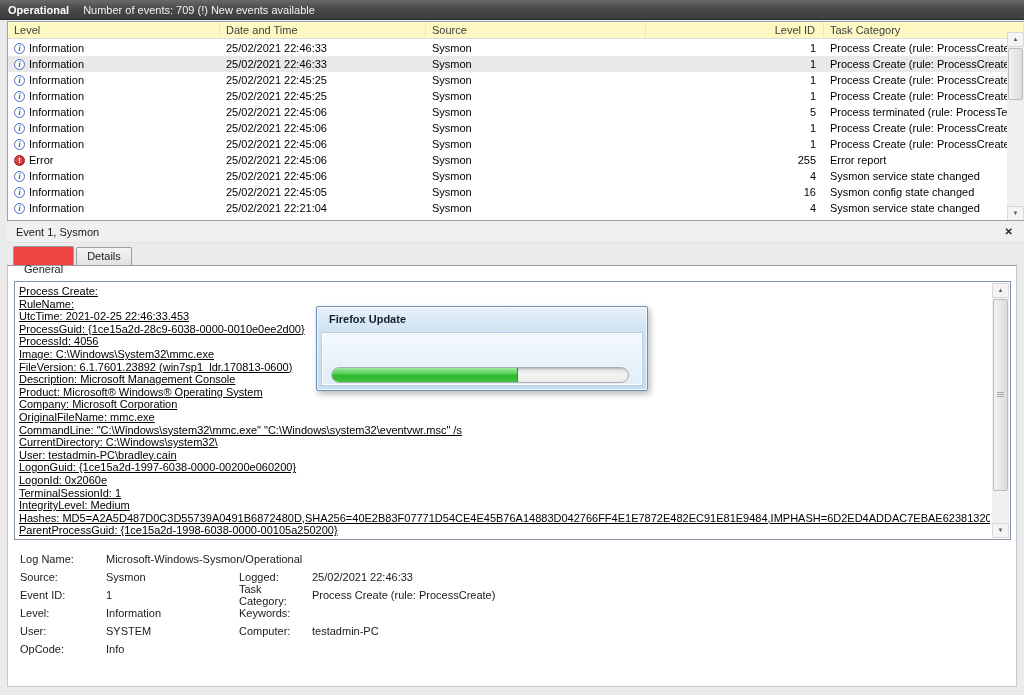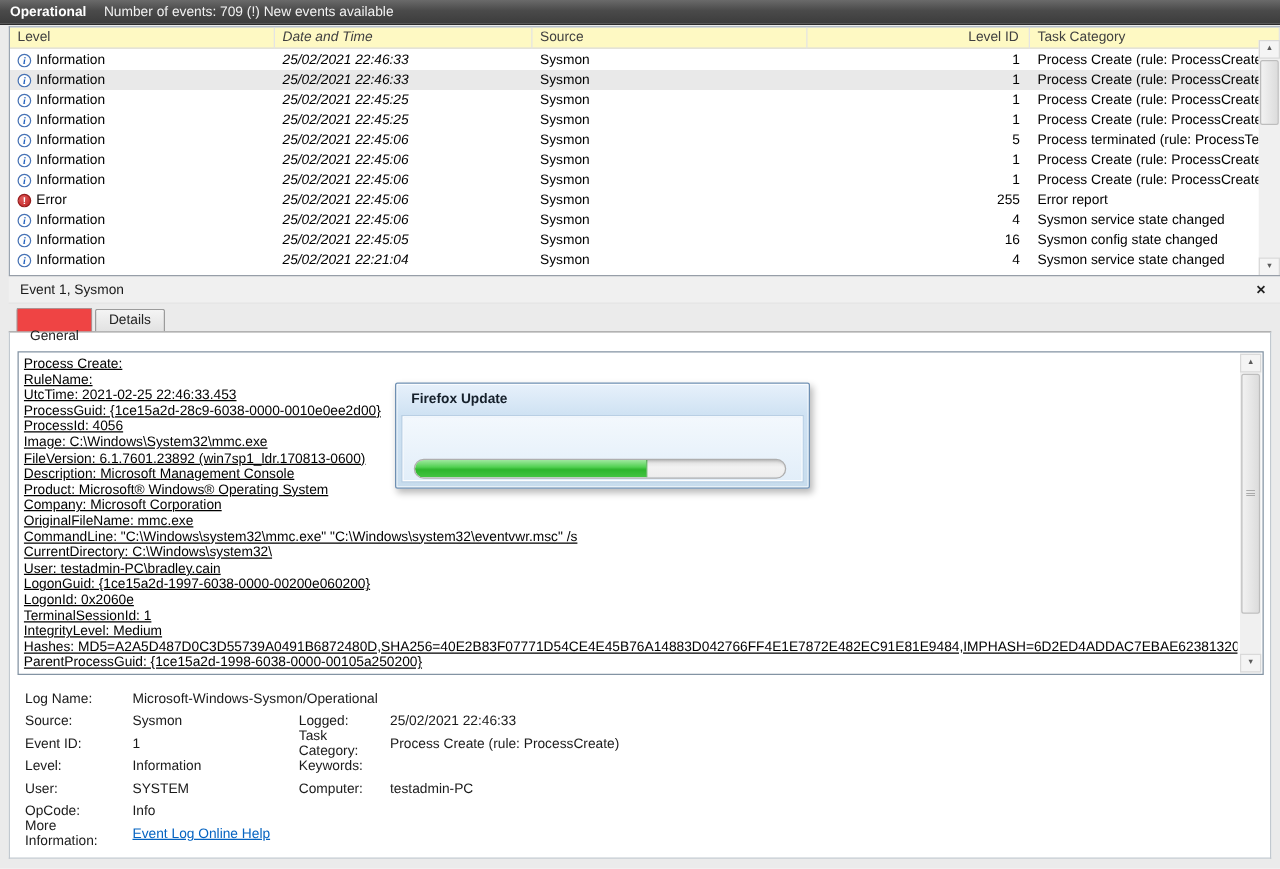--- a/index.html
+++ b/index.html
@@ -27,21 +27,21 @@
     position:absolute; left:7px; top:21px; width:1017px; height:199px;
     background:#fff; border-top:1px solid #9aa5b1; border-left:1px solid #9aa5b1;
     overflow:hidden;
   }
   .thead{ display:flex; height:17px; border-bottom:1px solid #dcdcdc; background:#fef9c3; }
   .th{
     font-size:11px; color:#3f3f3f; padding:2px 0 0 6px;
     border-right:1px solid #e4e4e4; height:17px; cursor:default;
   }
   .c-level{ width:212px; }
-  .c-date{ width:206px;font-style:italic; }
+  .c-date{ width:206px; }
   .c-source{ width:220px; }
   .c-eventid{ width:178px; text-align:right; padding-right:8px; }
   .c-task{ flex:1; }
   .tbody{ position:absolute; left:0; top:18px; right:17px; bottom:0; overflow:hidden; }
   .row{ display:flex; height:16px; align-items:center; }
   .row.selected{ background:#e9e9e9; }
   .cell{ font-size:11px; padding-left:6px; white-space:nowrap; overflow:hidden; }
   .c-level.cell{ display:flex; align-items:center; gap:4px; }
   .level-icon{
     display:inline-block; width:11px; height:11px; border-radius:50%;
@@ -376,19 +376,13 @@
     <span class="fv2">testadmin-PC</span>
   </div>
 
   <div class="field-row">
     <span class="fl1">OpCode:</span>
     <span class="fv1">Info</span>
     <span class="fl2"></span>
     <span class="fv2"></span>
   </div>
 
-  <div class="field-row">
-    <span class="fl1">More Information:</span>
-    <span class="fv1 link wide">Event Log Online Help</span>
-    <span class="fl2"></span>
-    <span class="fv2"></span>
-  </div>
 </div>
 
 </body></html>

